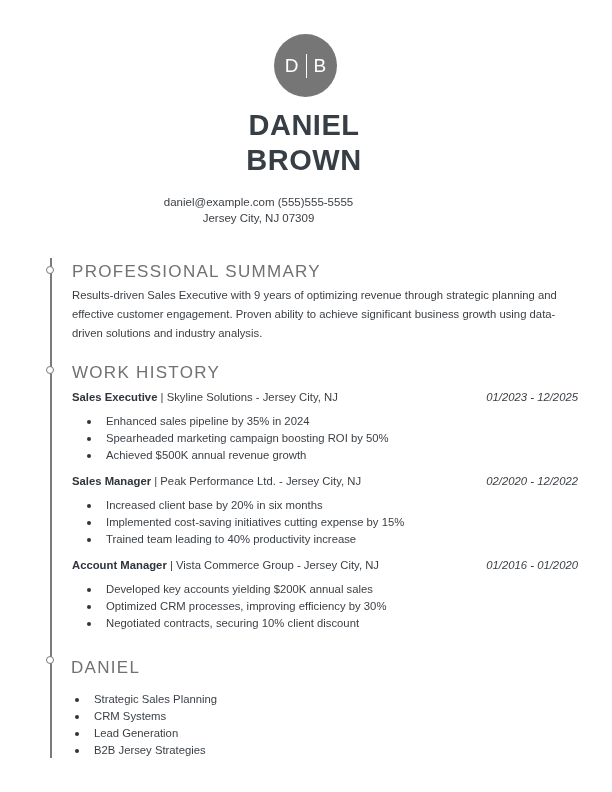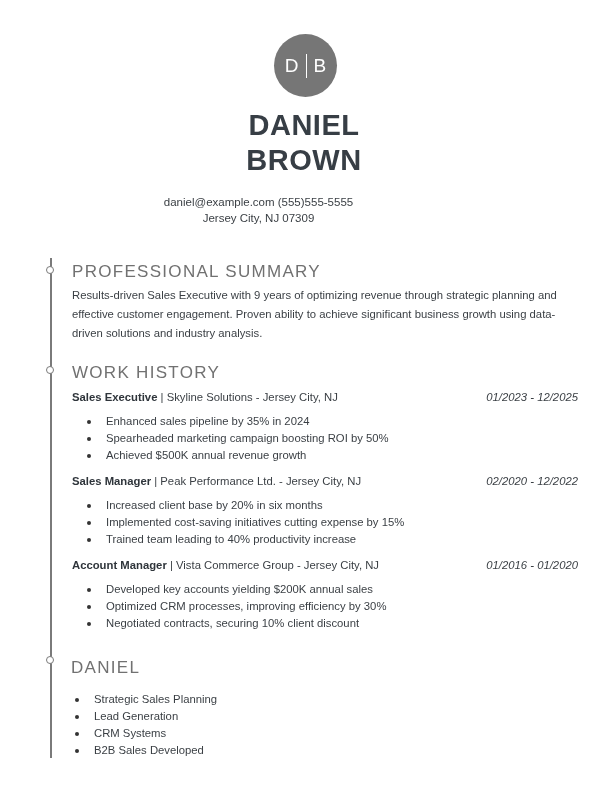--- a/index.html
+++ b/index.html
@@ -86,16 +86,16 @@
 </div>
 <ul class="bullets" style="top:580px">
   <li>Developed key accounts yielding $200K annual sales</li>
   <li>Optimized CRM processes, improving efficiency by 30%</li>
   <li>Negotiated contracts, securing 10% client discount</li>
 </ul>
 
 <div class="sec-title" style="top:658px;left:71px">DANIEL</div>
 <ul class="bullets skills" style="top:690px">
   <li>Strategic Sales Planning</li>
+  <li>CRM Systems</li>
   <li>Lead Generation</li>
-  <li>CRM Systems</li>
-  <li>B2B Sales Developed</li>
+  <li>B2B Jersey Strategies</li>
 </ul>
 
 </body></html>

